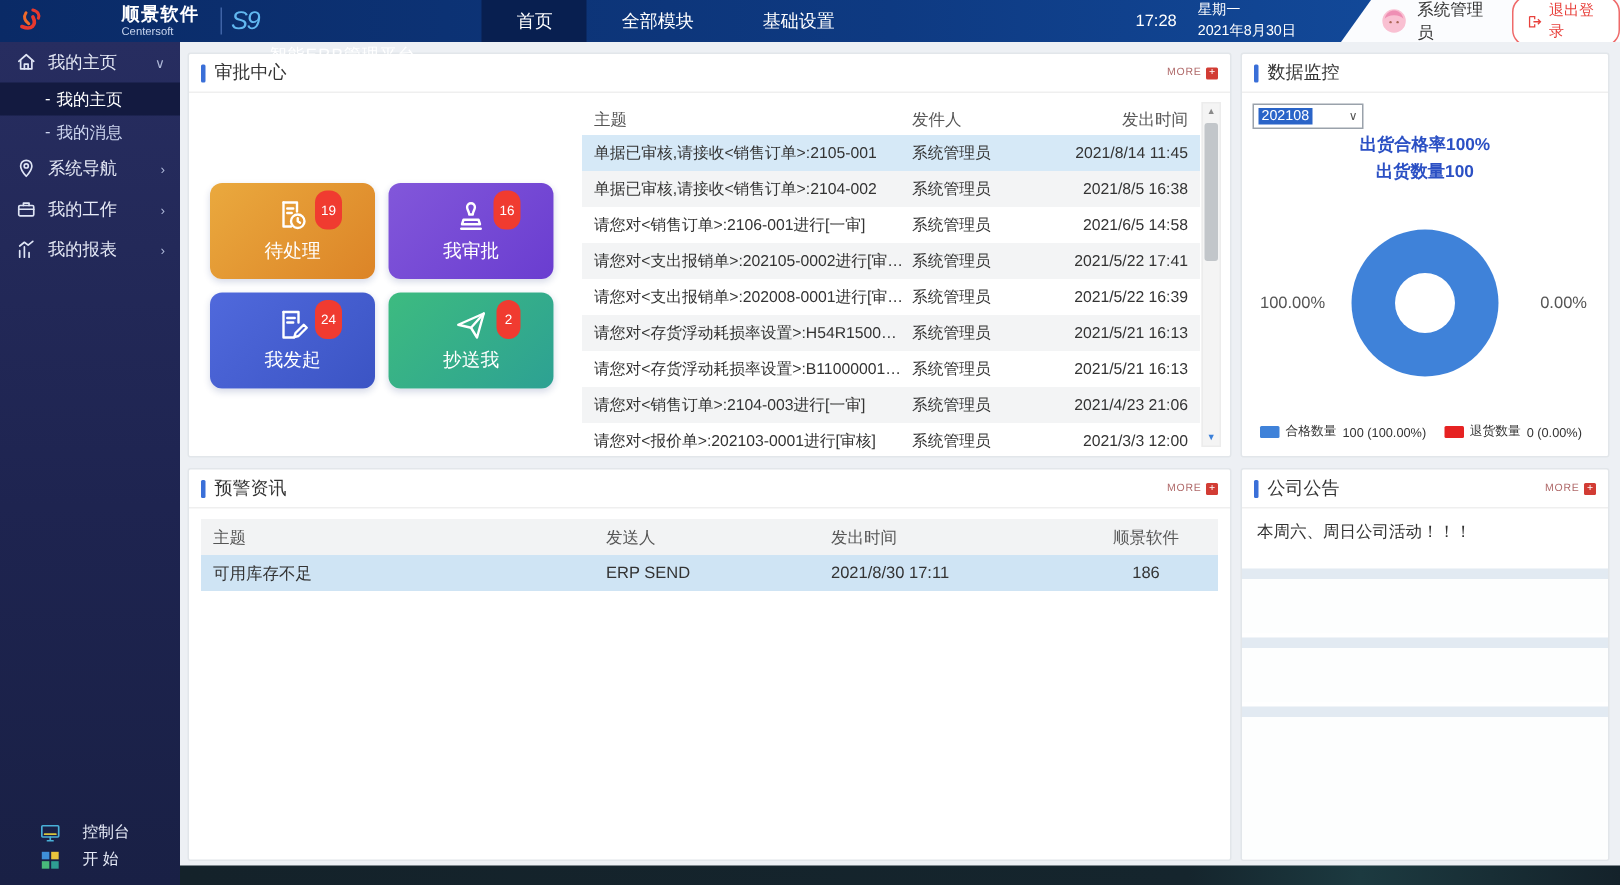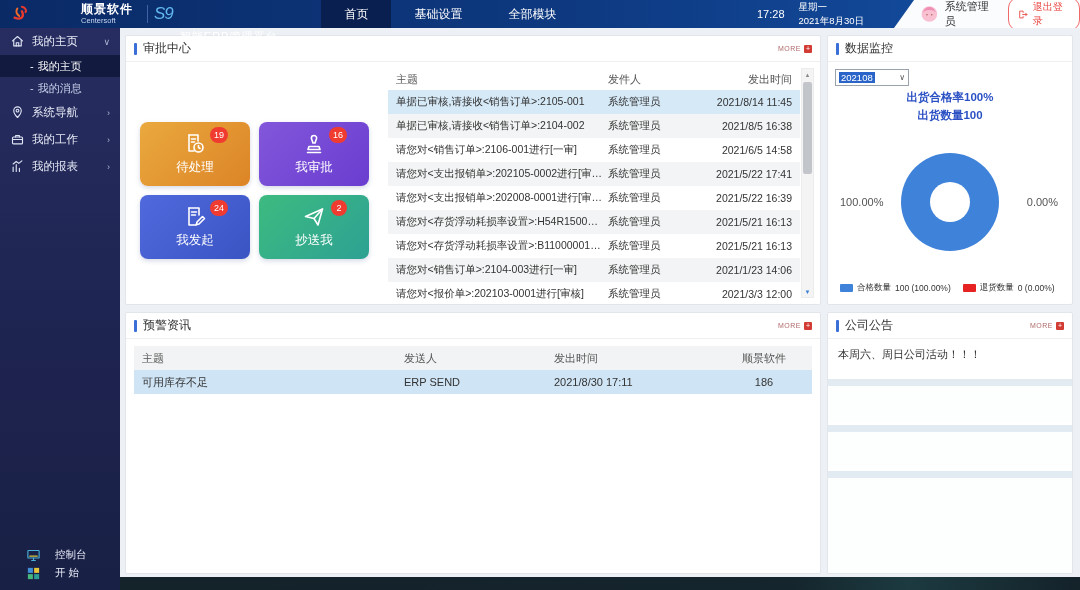--- a/index.html
+++ b/index.html
@@ -43,21 +43,21 @@
   .accent{width:3px;height:12px;background:#3a6fd8;margin-right:6px;border-radius:1px;}
   .panel-title{font-size:12px;color:#333;}
   .more{margin-left:auto;display:flex;align-items:center;gap:3px;cursor:pointer;}
   .more-txt{font-size:7px;color:#b06a6a;letter-spacing:.5px;}
   .more-sq{width:8px;height:8px;background:#d23c34;color:#fff;font-size:7px;line-height:8px;text-align:center;border-radius:1px;}
 
   
   .tiles{position:absolute;left:14px;top:86px;width:232px;display:grid;grid-template-columns:110px 110px;grid-template-rows:64px 64px;gap:9px;}
   .tile{border-radius:8px;position:relative;display:flex;flex-direction:column;align-items:center;justify-content:center;gap:3px;color:#fff;cursor:pointer;box-shadow:0 2px 5px rgba(30,50,120,.18);}
   .tile-label{font-size:12.5px;}
-  .tile-badge{position:absolute;top:5px;right:22px;min-width:16px;height:16px;border-radius:8px;background:#f03b30;color:#fff;font-size:9px;display:flex;align-items:center;justify-content:center;padding:0 4px;}
+  .tile-badge{position:absolute;top:5px;right:22px;min-width:16px;height:26px;border-radius:8px;background:#f03b30;color:#fff;font-size:9px;display:flex;align-items:center;justify-content:center;padding:0 4px;}
   .tile-icon{width:24px;height:24px;}
 
   
   .atable{position:absolute;left:262px;top:32px;right:20px;bottom:6px;}
   .atable-row{display:flex;align-items:center;height:24px;padding:0 8px;font-size:10.5px;color:#333;}
   .atable-row.head{color:#555;height:22px;font-size:11px;}
   .atable-row:nth-child(odd):not(.head){background:#f3f4f5;}
   .atable-row.hl{background:#d6e9f7 !important;}
   .col-subj{flex:1;overflow:hidden;white-space:nowrap;text-overflow:ellipsis;padding-right:6px;}
   .col-sender{width:88px;}
@@ -123,22 +123,22 @@
         <span class="brand-sub">Centersoft</span>
       </div>
     </div>
     <div class="hdr-divider"></div>
     <div class="product">
       <span class="s9">S9</span>
       <span class="product-name">智能ERP管理平台</span>
     </div>
     <div class="tabs">
       <div class="tab active">首页</div>
+      <div class="tab">全部模块</div>
       <div class="tab">基础设置</div>
-      <div class="tab">全部模块</div>
     </div>
     <div class="hdr-spacer"></div>
     <div class="hdr-time">17:28</div>
     <div class="hdr-date">
       <span>星期一</span>
       <span>2021年8月30日</span>
     </div>
     <div class="user-wedge">
       <svg width="20" height="20" viewBox="0 0 24 24">
         <circle cx="12" cy="12" r="10" fill="#f9c0d2"></circle>
@@ -311,21 +311,21 @@
           <span class="col-time">2021/5/21 16:13</span>
         </div>
         <div class="atable-row">
           <span class="col-subj">请您对&lt;存货浮动耗损率设置&gt;:B11000001进行[审核]</span>
           <span class="col-sender">系统管理员</span>
           <span class="col-time">2021/5/21 16:13</span>
         </div>
         <div class="atable-row">
           <span class="col-subj">请您对&lt;销售订单&gt;:2104-003进行[一审]</span>
           <span class="col-sender">系统管理员</span>
-          <span class="col-time">2021/1/23 14:06</span>
+          <span class="col-time">2021/4/23 21:06</span>
         </div>
         <div class="atable-row">
           <span class="col-subj">请您对&lt;报价单&gt;:202103-0001进行[审核]</span>
           <span class="col-sender">系统管理员</span>
           <span class="col-time">2021/3/3 12:00</span>
         </div>
       </div>
       <div class="scrollbar">
         <span class="sb-arrow">▲</span>
         <div class="sb-track">

